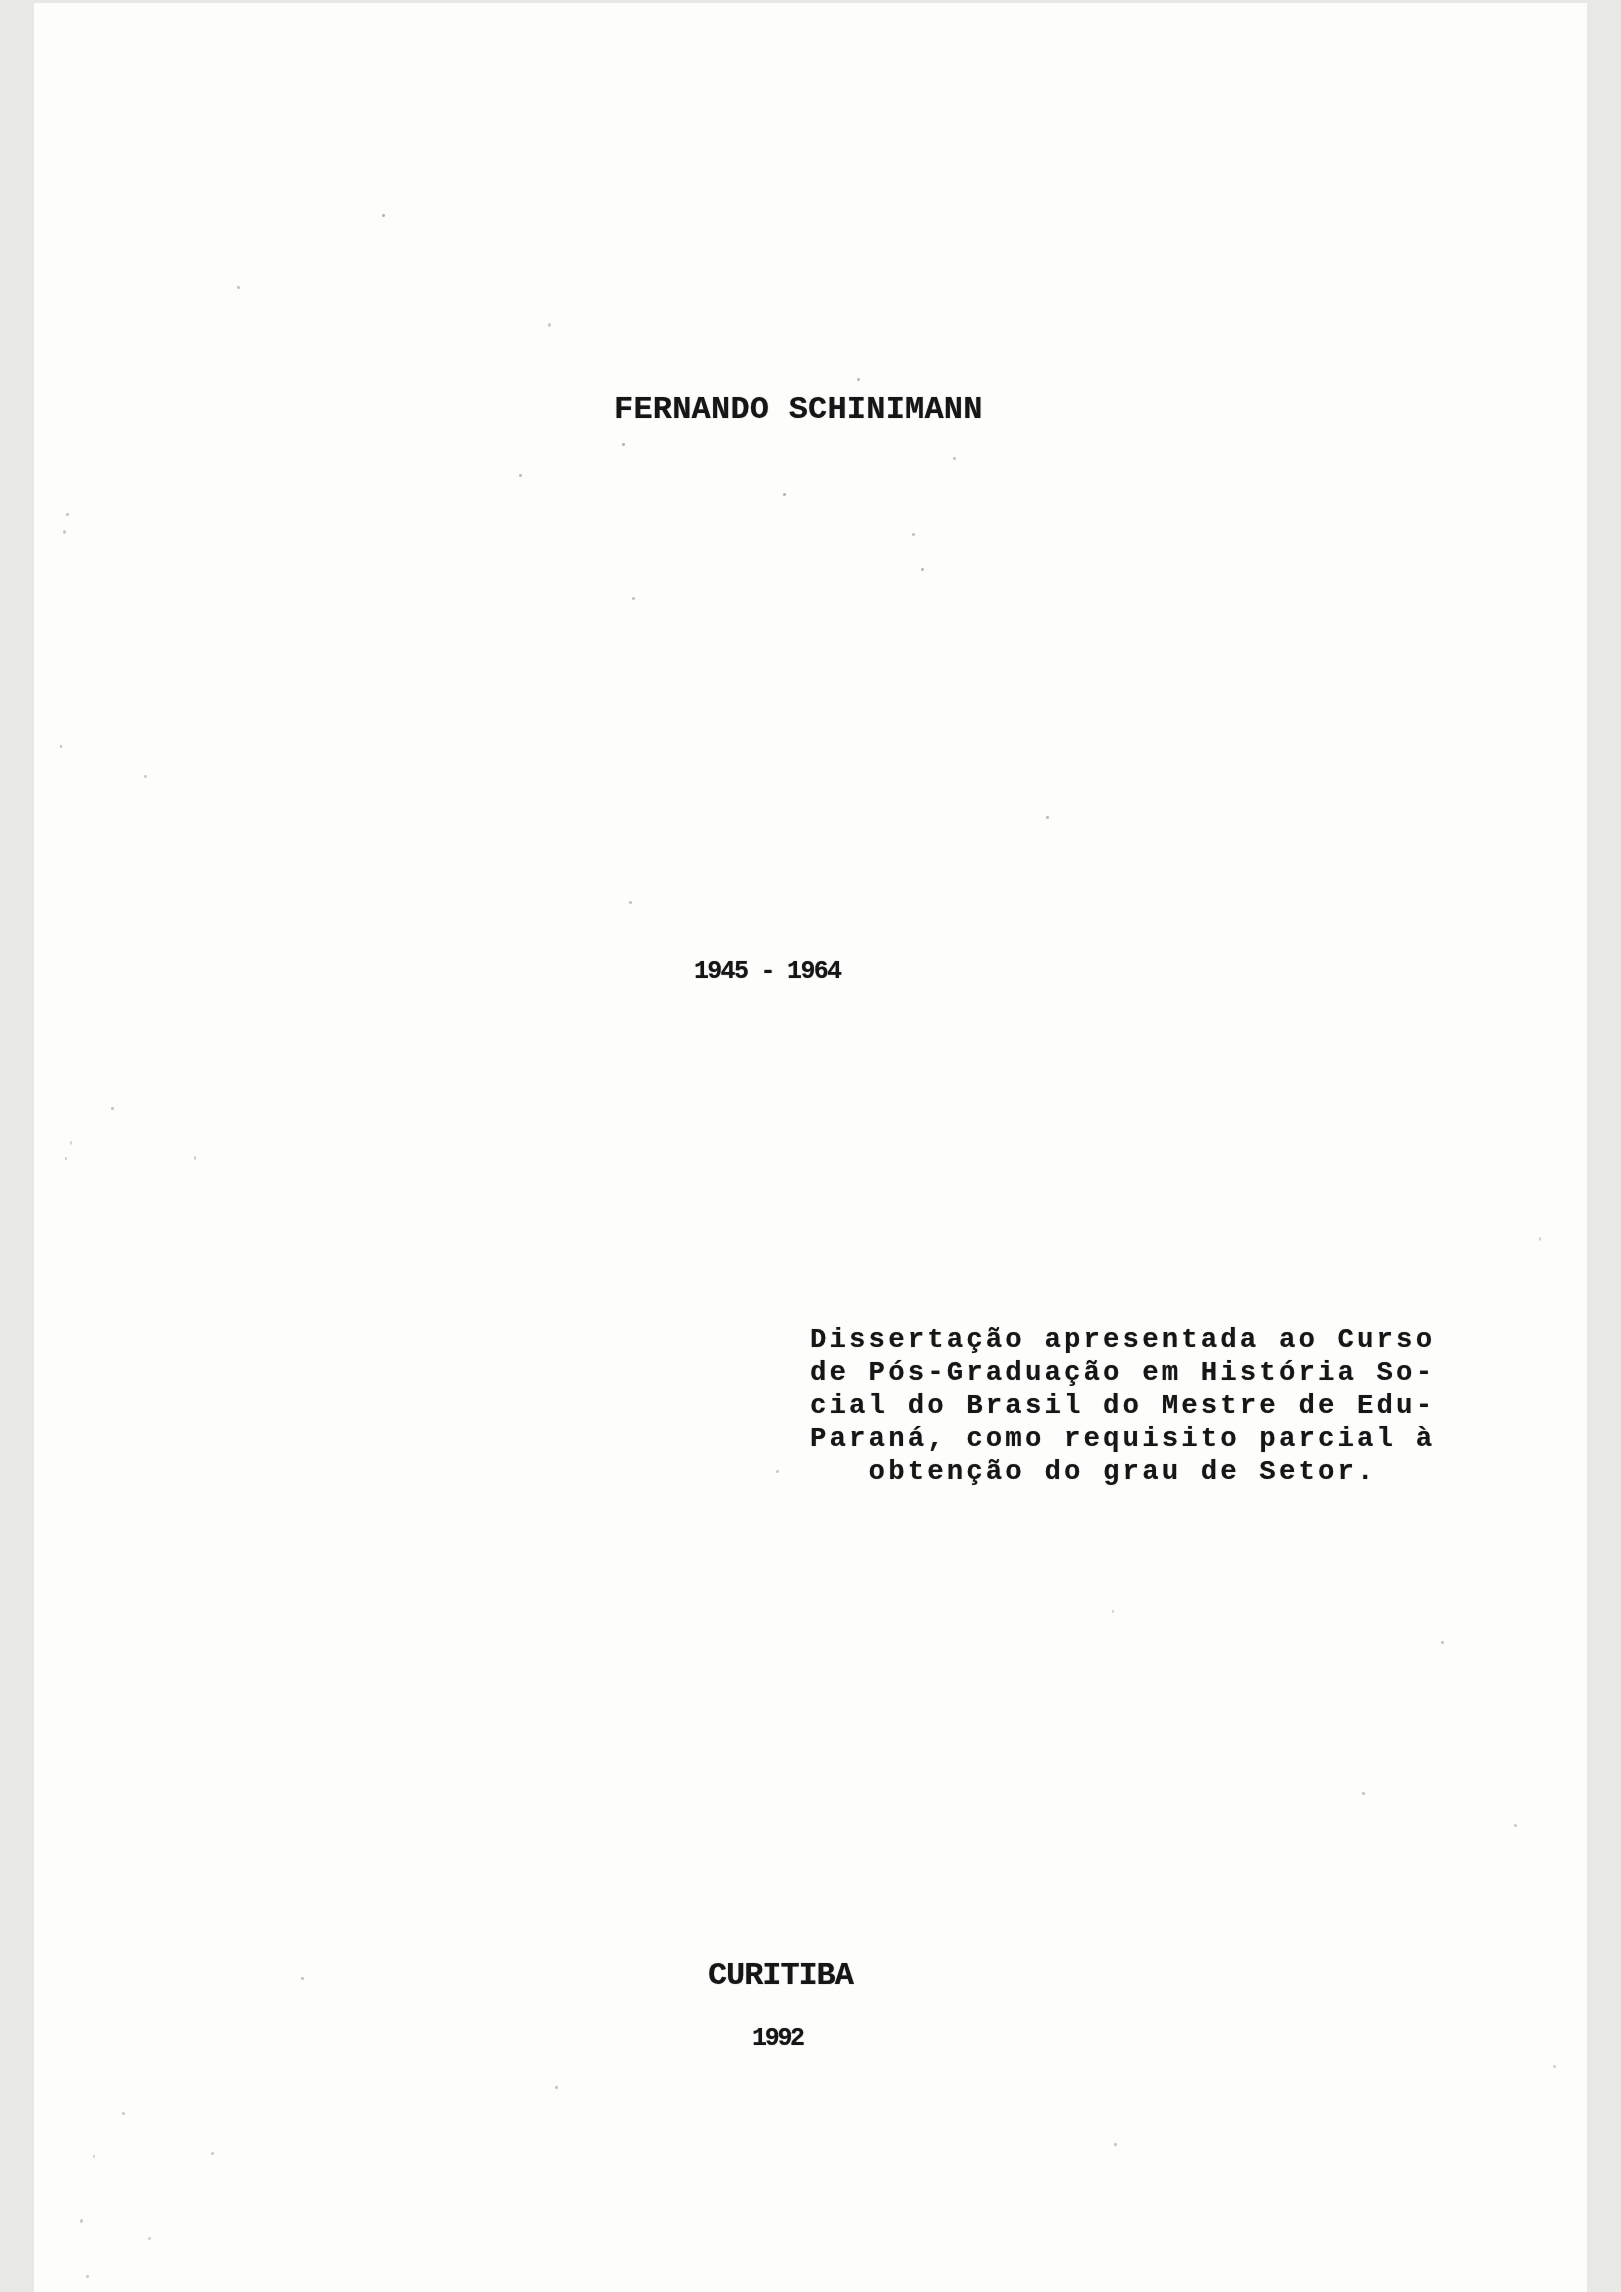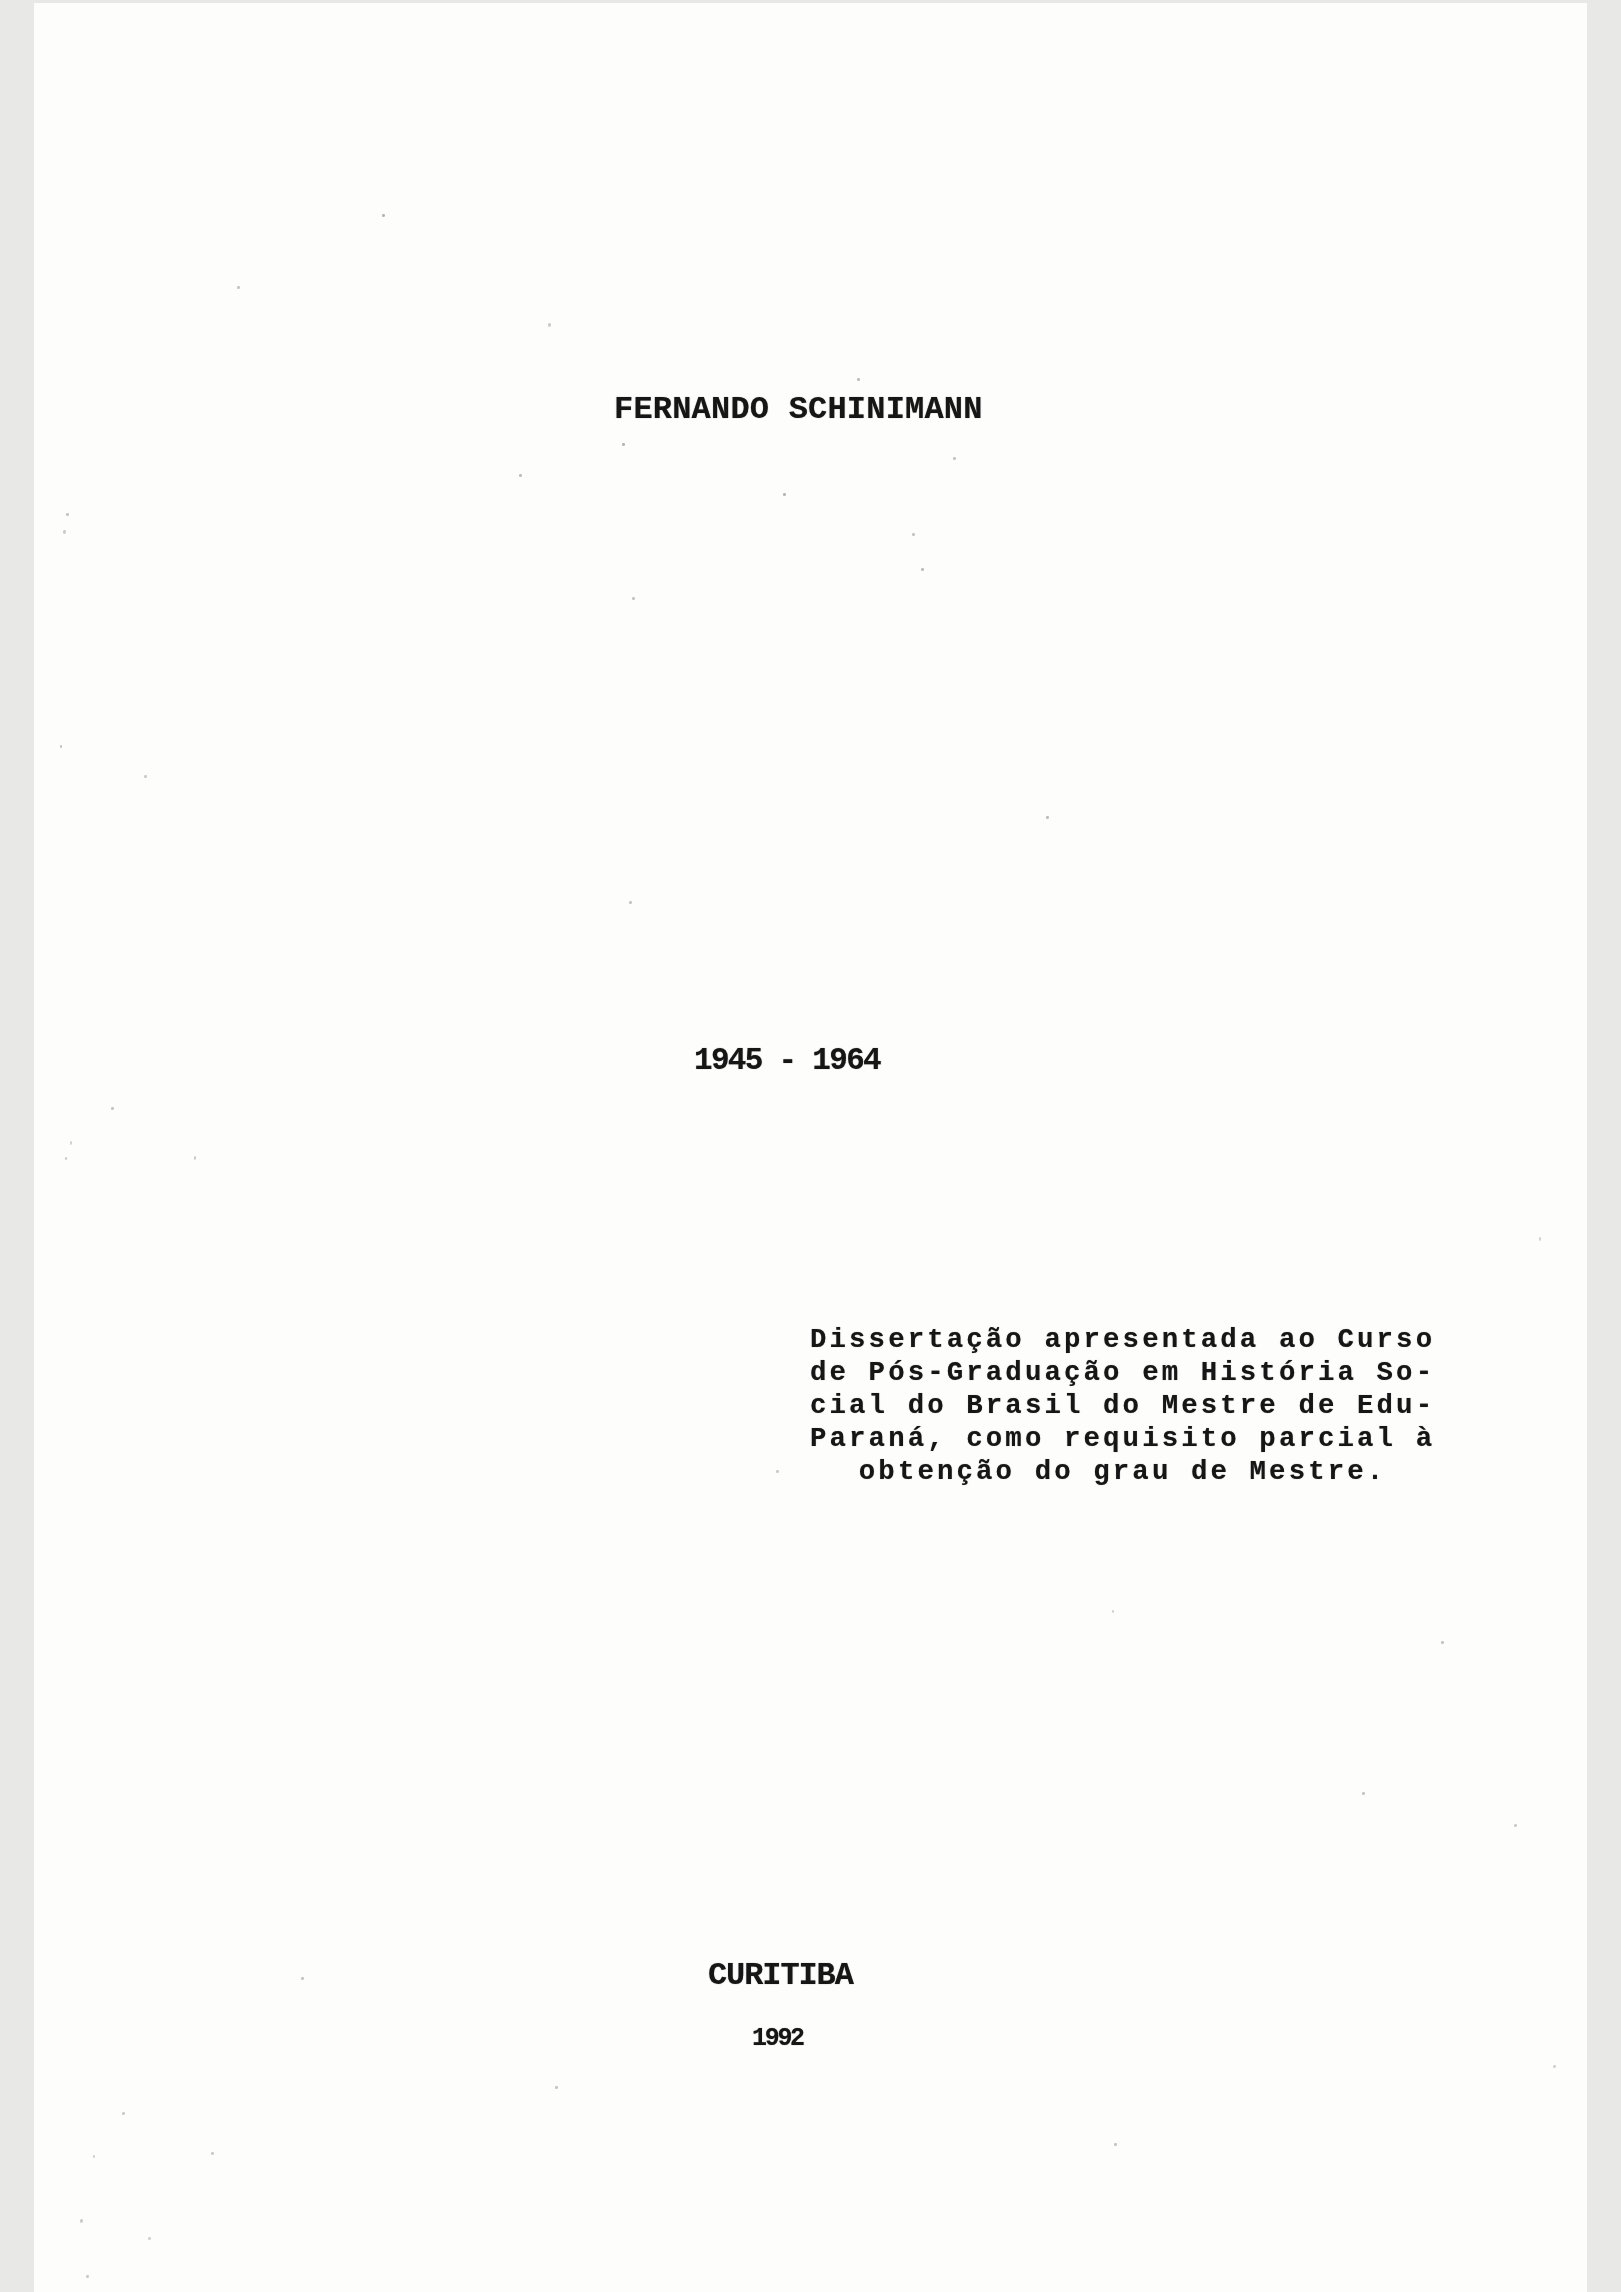--- a/index.html
+++ b/index.html
@@ -33,22 +33,22 @@
   }
   .title {
     left: 459px;
     top: 925px;
     font-size: 35px;
     font-weight: 700;
     letter-spacing: -1.4px;
   }
   .period {
     left: 660px;
-    top: 1042px;
-    font-size: 31px;
+    top: 956px;
+    font-size: 25px;
     font-weight: 700;
     letter-spacing: -1.7px;
   }
   .note {
     position: absolute;
     left: 776px;
     top: 1320px;
     font-size: 27.4px;
     font-weight: 700;
     letter-spacing: 3.1px;
@@ -87,21 +87,21 @@
   <div class="typewriter author">FERNANDO SCHINIMANN</div>
 
 
   <div class="typewriter period">1945 - 1964</div>
 
   <div class="note">
     <div class="line">Dissertação apresentada ao Curso</div>
     <div class="line">de Pós-Graduação em História So-</div>
     <div class="line">cial do Brasil do Mestre de Edu-</div>
     <div class="line">Paraná, como requisito parcial à</div>
-    <div class="line">obtenção do grau de Mestre.</div>
+    <div class="line">obtenção do grau de Setor.</div>
   </div>
 
   <div class="typewriter city">CURITIBA</div>
 
   <div class="typewriter year">1992</div>
 
   <div id="specks">
       <div class="speck" style="left: 348px; top: 211px; width: 2.9px; height: 2.9px; opacity: 0.5;"></div>
       <div class="speck" style="left: 203px; top: 283px; width: 2.9px; height: 2.9px; opacity: 0.4;"></div>
       <div class="speck" style="left: 514px; top: 320px; width: 2.9px; height: 3.9px; opacity: 0.35;"></div>

